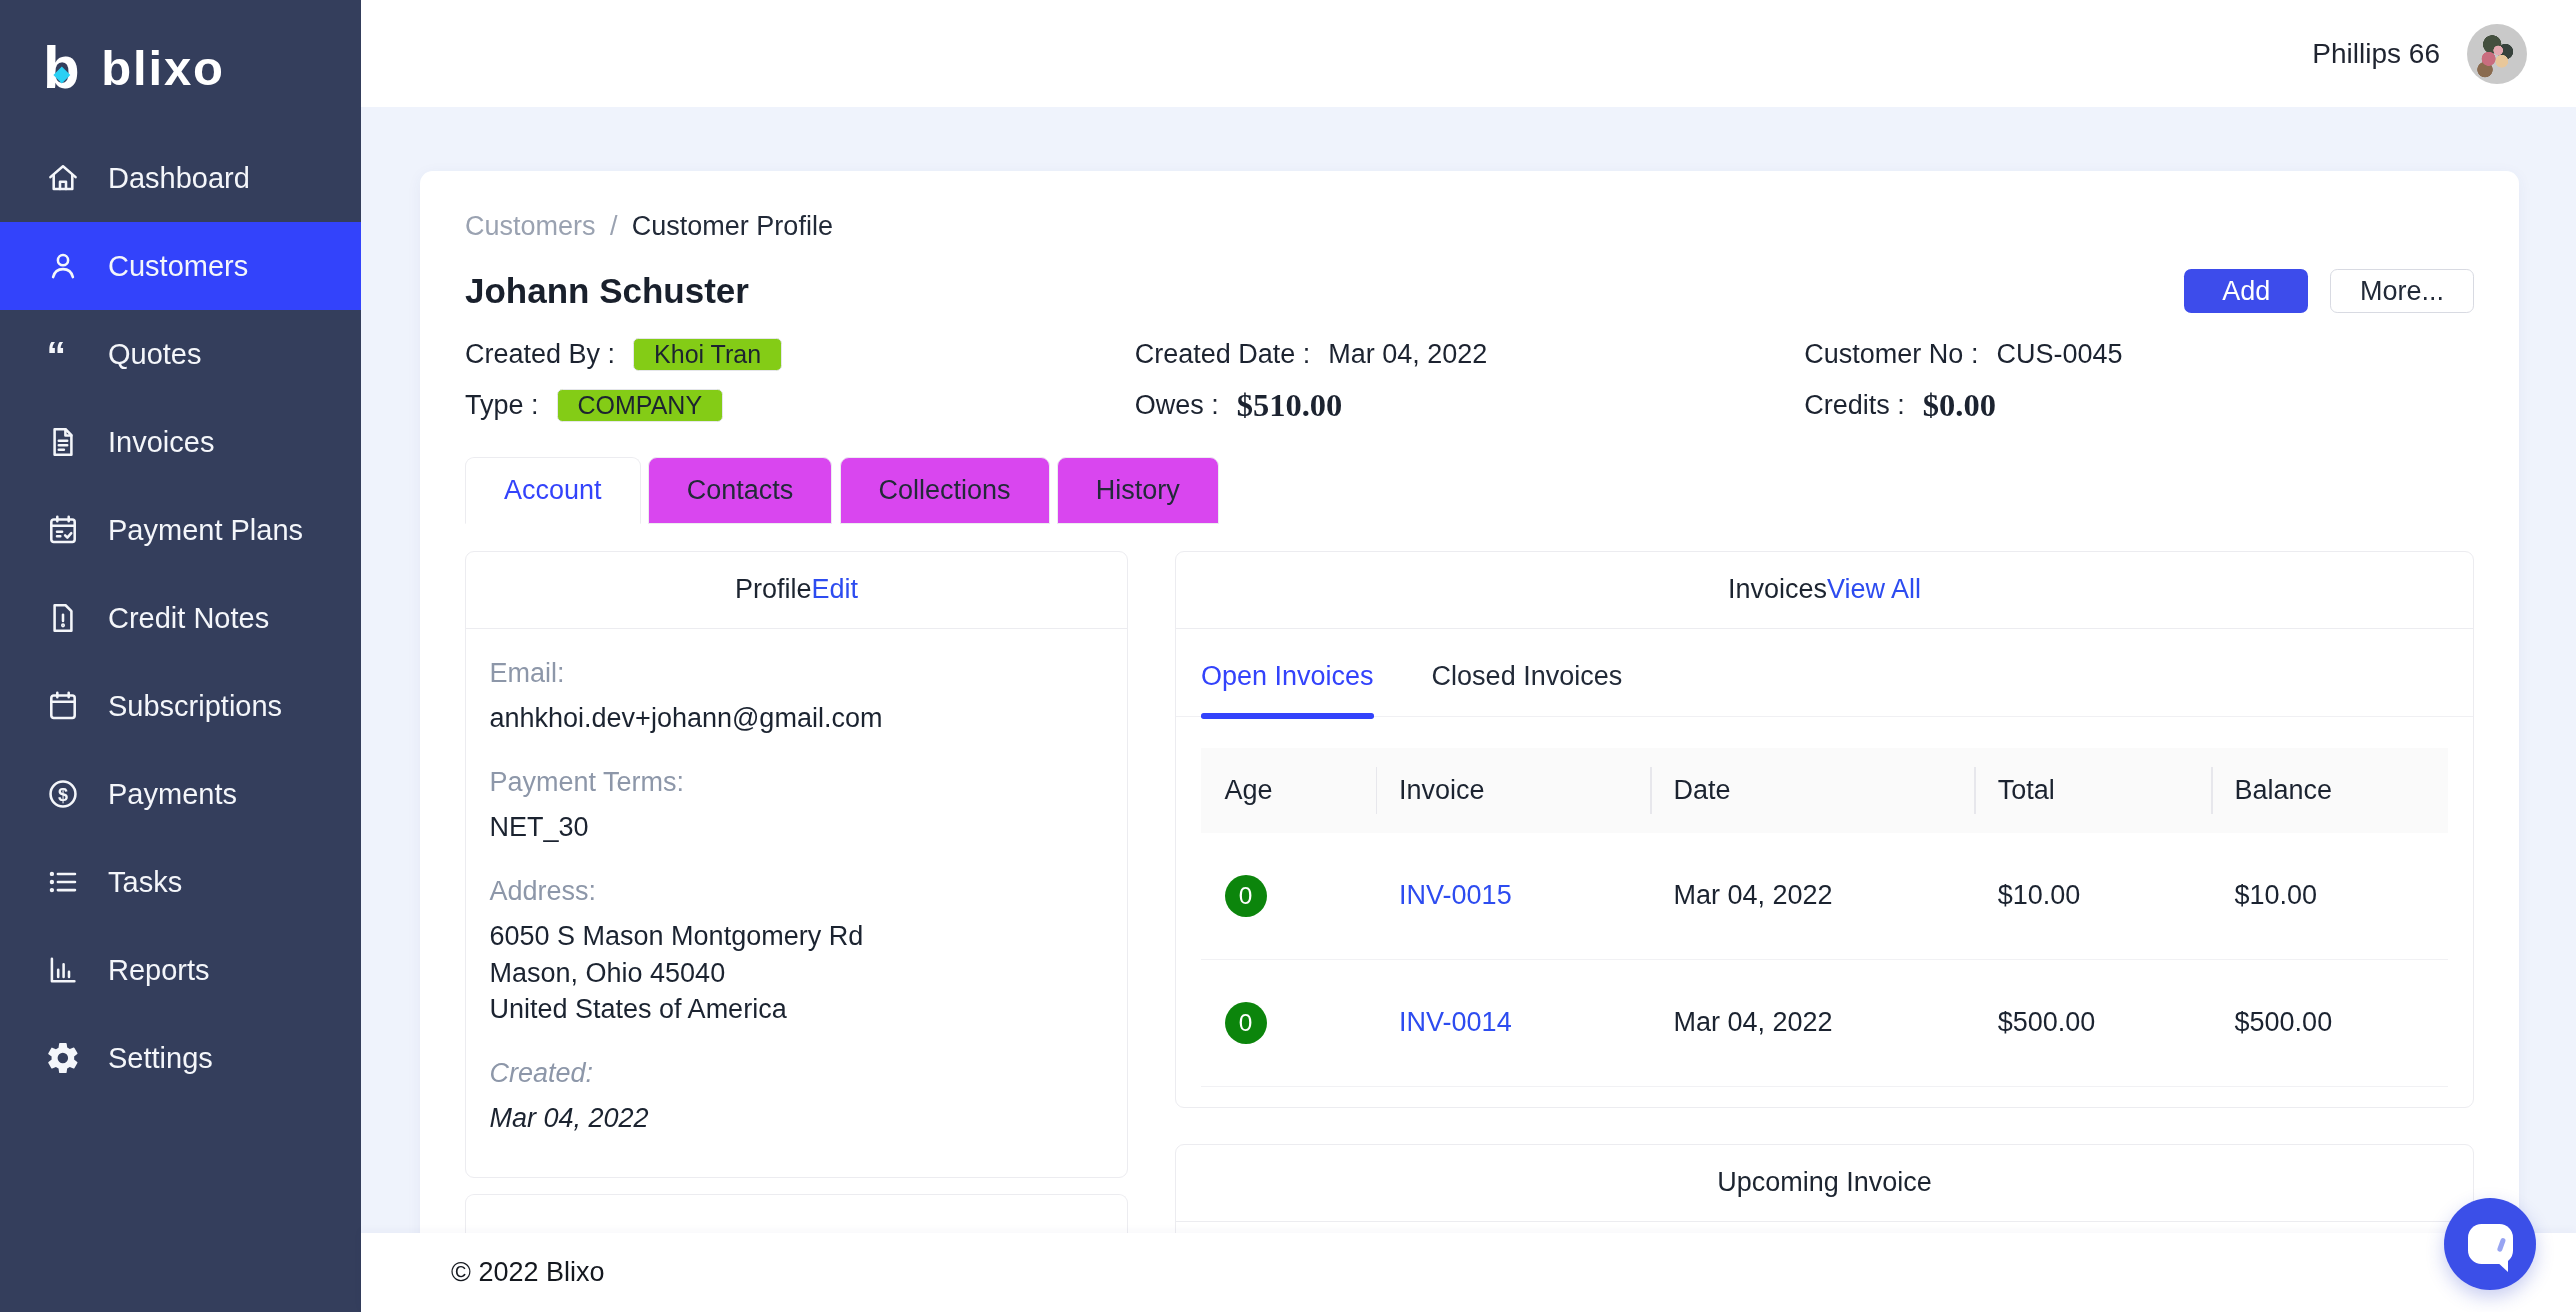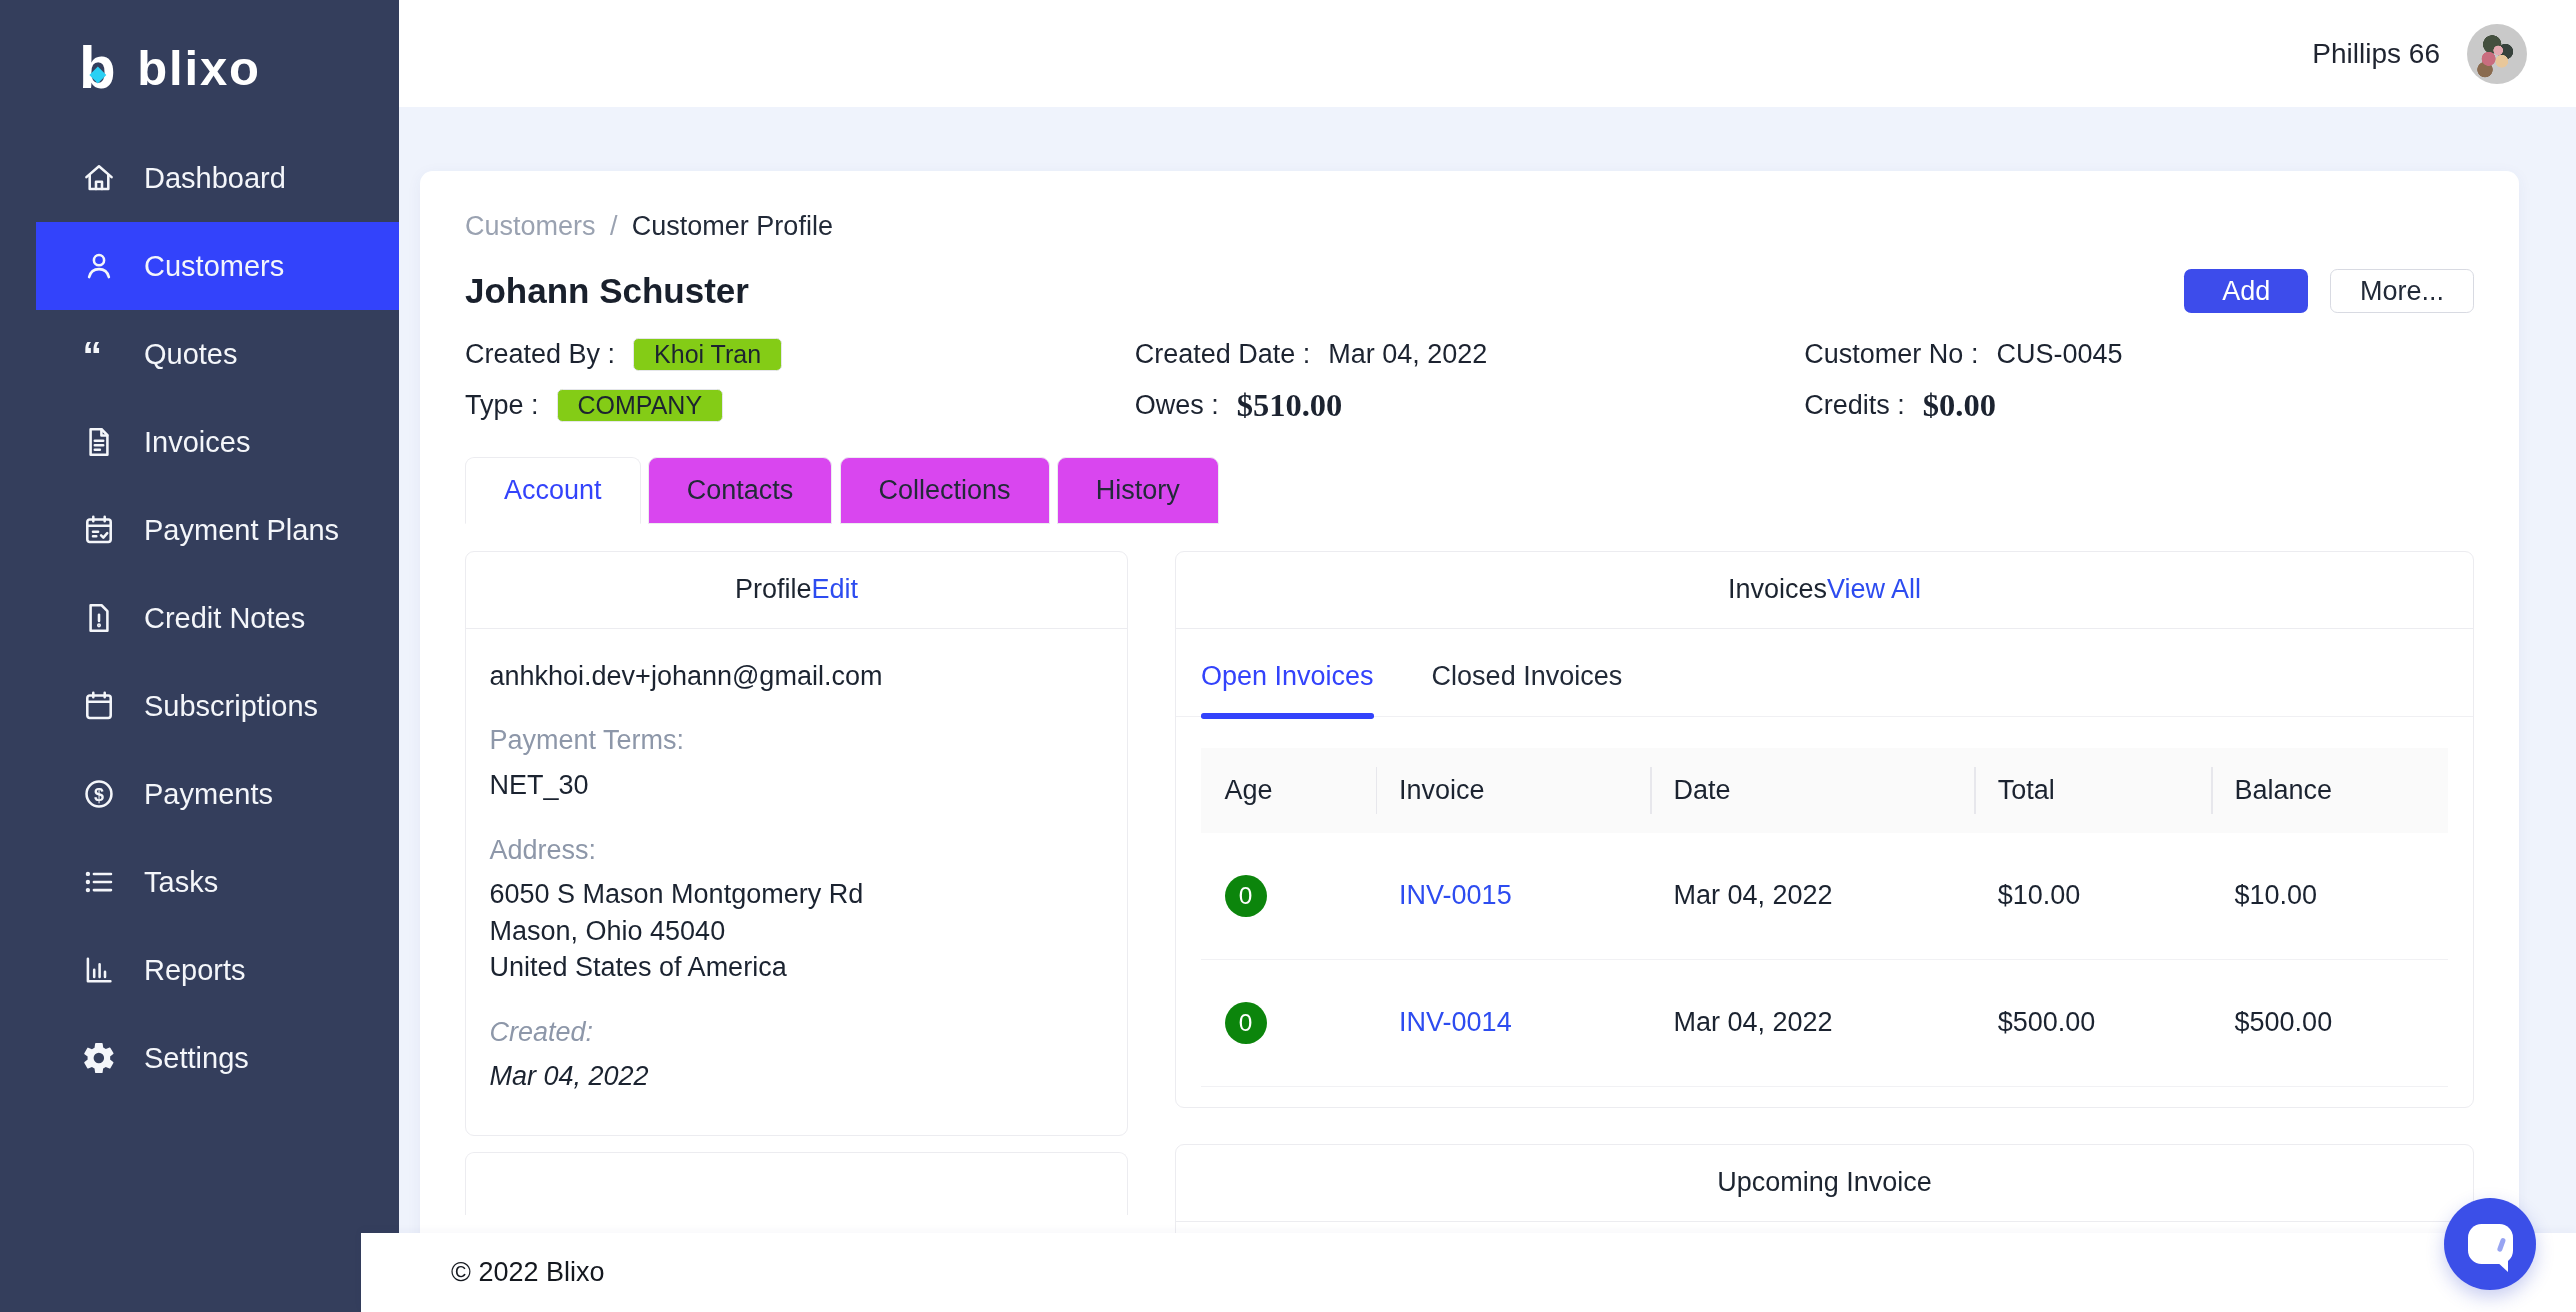--- a/index.html
+++ b/index.html
@@ -8,21 +8,21 @@
     --chat:#3b4fe8; --logo-diamond:#2ad0f4;
   }
   *{box-sizing:border-box; margin:0; padding:0;}
   html,body{width:2576px; height:1312px;}
   body{
     font-family:"Liberation Sans", sans-serif;
     background:var(--content-bg);
     position:relative; overflow:hidden; font-size:27px; color:#1b2330;
   }
   
-  .sidebar{position:absolute; left:0; top:0; bottom:0; width:399px; background:var(--sidebar-bg); color:#fff; z-index:6;padding-left:36px;}
+  .sidebar{position:absolute; left:0; top:0; bottom:0; width:361px; background:var(--sidebar-bg); color:#fff; z-index:6;}
   .logo-row{display:flex; align-items:center; gap:21.7px; padding:38px 0 36px 43px;}
   .logo-mark{position:relative; font-size:60px; font-weight:700; line-height:1;}
   .logo-mark .diamond{position:absolute; left:12.6px; top:31px; width:11.7px; height:11.7px; background:var(--logo-diamond); transform:rotate(45deg);}
   .logo-text{font-size:49px; font-weight:700; letter-spacing:1.8px;}
   .nav-item{display:flex; align-items:center; gap:27px; height:88px; padding-left:45px; font-size:29px; color:#f4f6fa; cursor:pointer;}
   .nav-item.active{background:var(--accent);}
   .nav-icon{width:36px; height:36px; display:flex; align-items:center; justify-content:center;}
   .nav-icon svg{width:36px; height:36px;}
   
   .topbar{position:absolute; left:361px; top:0; right:0; height:107px; background:#fff; display:flex; align-items:center; justify-content:flex-end; gap:27px; padding-right:49px; z-index:3;}
@@ -268,20 +268,21 @@
   <div class="content-cols">
 
     <div class="left-col">
       <section class="card">
         <div class="card-header">
           <span class="card-title">Profile</span>
           <span class="link">Edit</span>
         </div>
         <div class="pf-body">
           <div class="pf-group">
+            <div class="pf-label">Email:</div>
             <div class="pf-value">anhkhoi.dev+johann@gmail.com</div>
           </div>
           <div class="pf-group">
             <div class="pf-label">Payment Terms:</div>
             <div class="pf-value">NET_30</div>
           </div>
           <div class="pf-group">
             <div class="pf-label">Address:</div>
             <div class="pf-value">6050 S Mason Montgomery Rd</div>
             <div class="pf-value">Mason, Ohio 45040</div>

